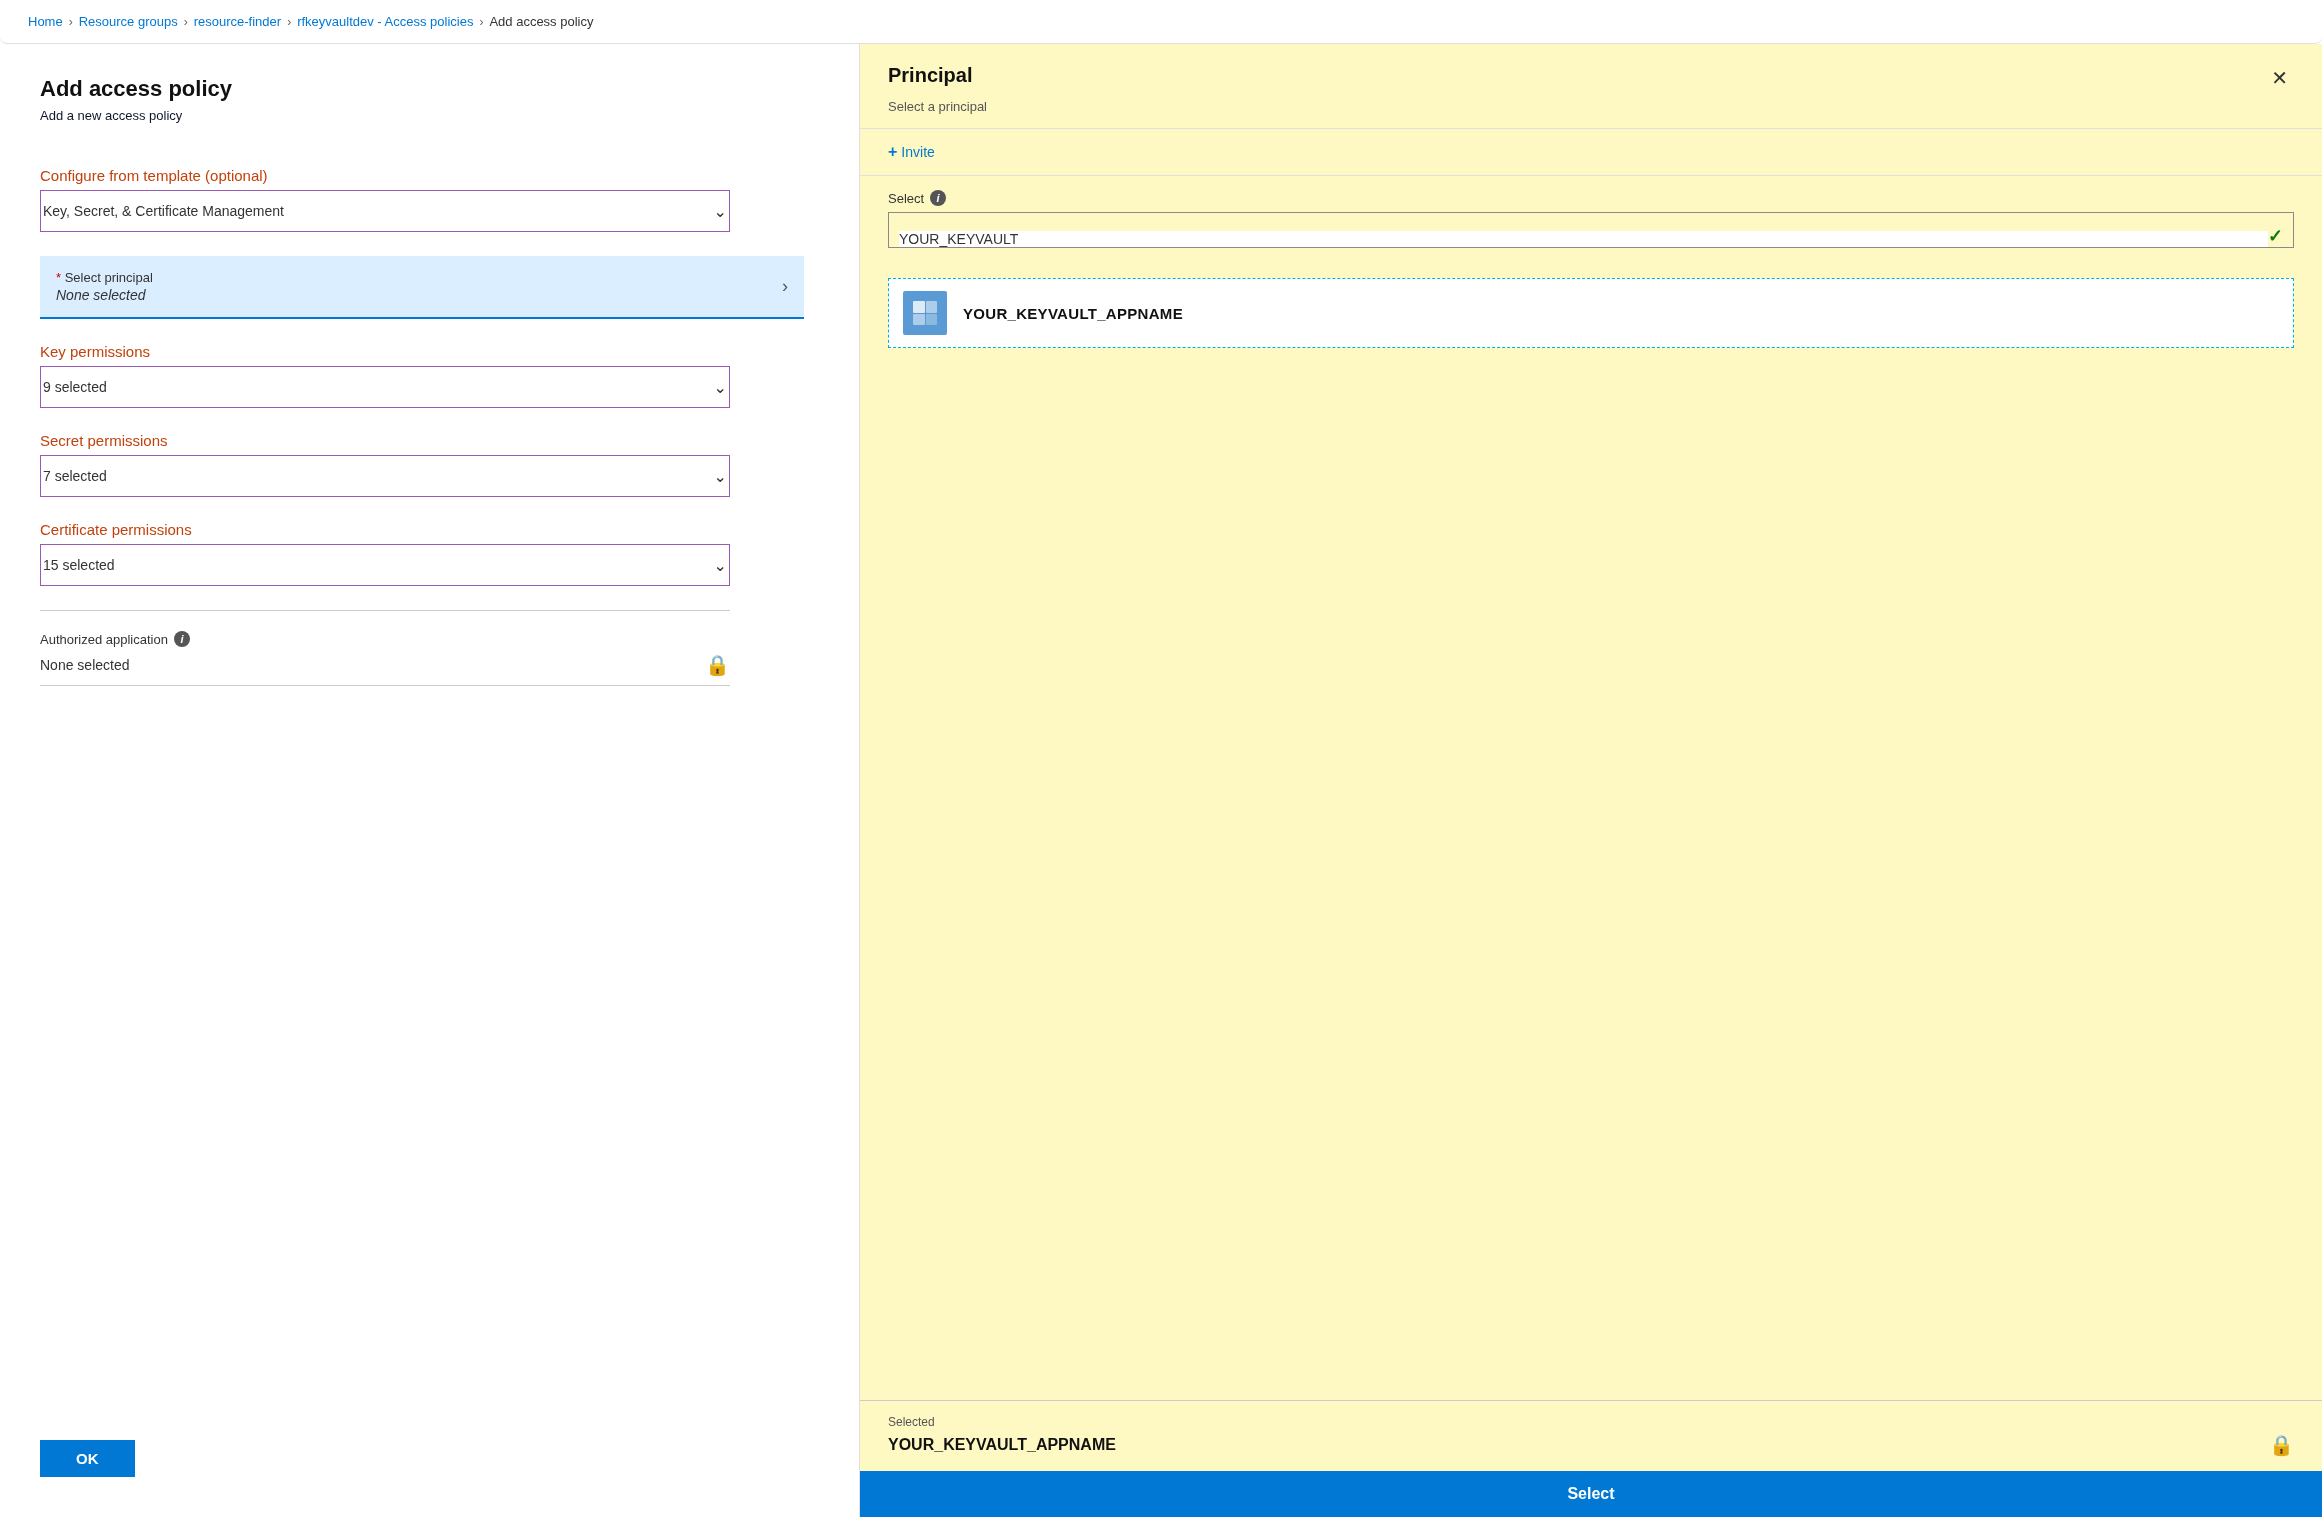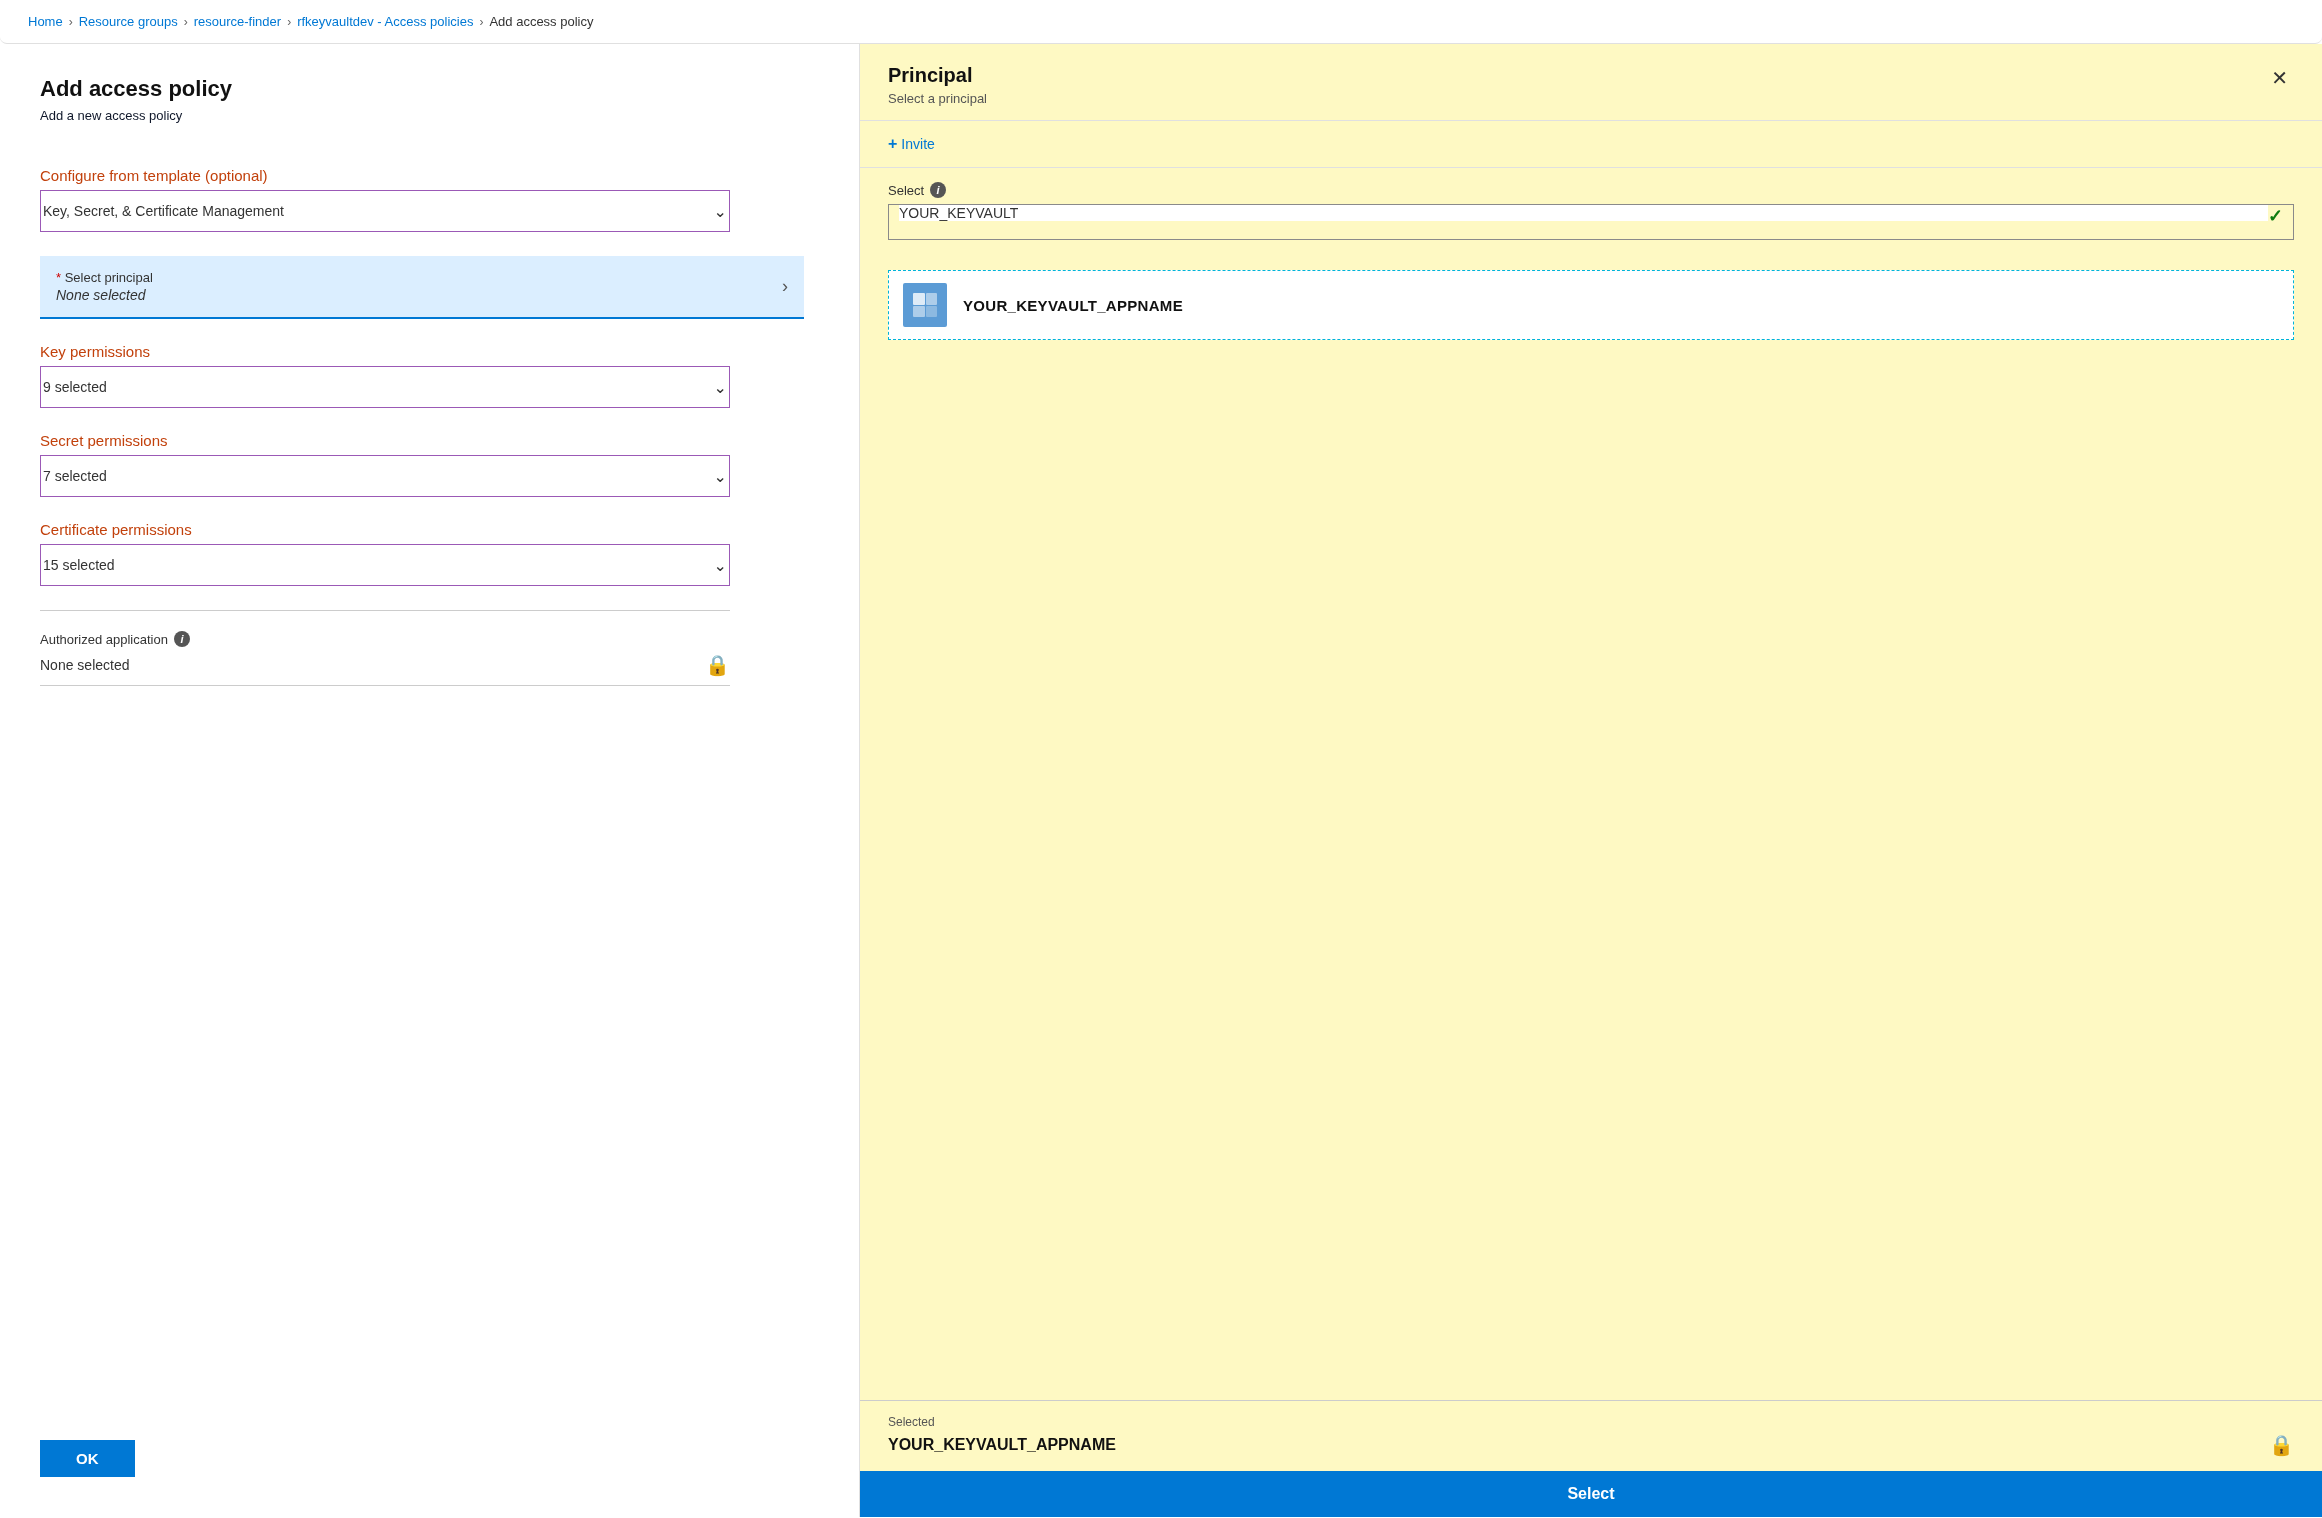--- a/index.html
+++ b/index.html
@@ -206,21 +206,21 @@
       border-bottom: 1px solid #e0e0e0;
     }
     .principal-title {
       font-size: 20px;
       font-weight: 600;
       color: #111;
     }
     .principal-subtitle {
       font-size: 13px;
       color: #555;
-      margin-top: 4px;
+      margin-top: 12px;
     }
     .close-btn {
       background: none;
       border: none;
       font-size: 20px;
       cursor: pointer;
       color: #333;
       padding: 2px 6px;
     }
 
@@ -249,21 +249,21 @@
     .search-label {
       font-size: 13px;
       color: #333;
       margin-bottom: 6px;
       display: flex;
       align-items: center;
       gap: 6px;
     }
     .search-input-wrapper {
       display: flex;
-      align-items: flex-start;
+      align-items: flex-end;
       border: 1px solid #8a8a8a;
       padding: 0 10px;
       height: 36px;
     }
     .search-input {
       flex: 1;
       border: none;
       outline: none;
       font-size: 14px;
       color: #333;

